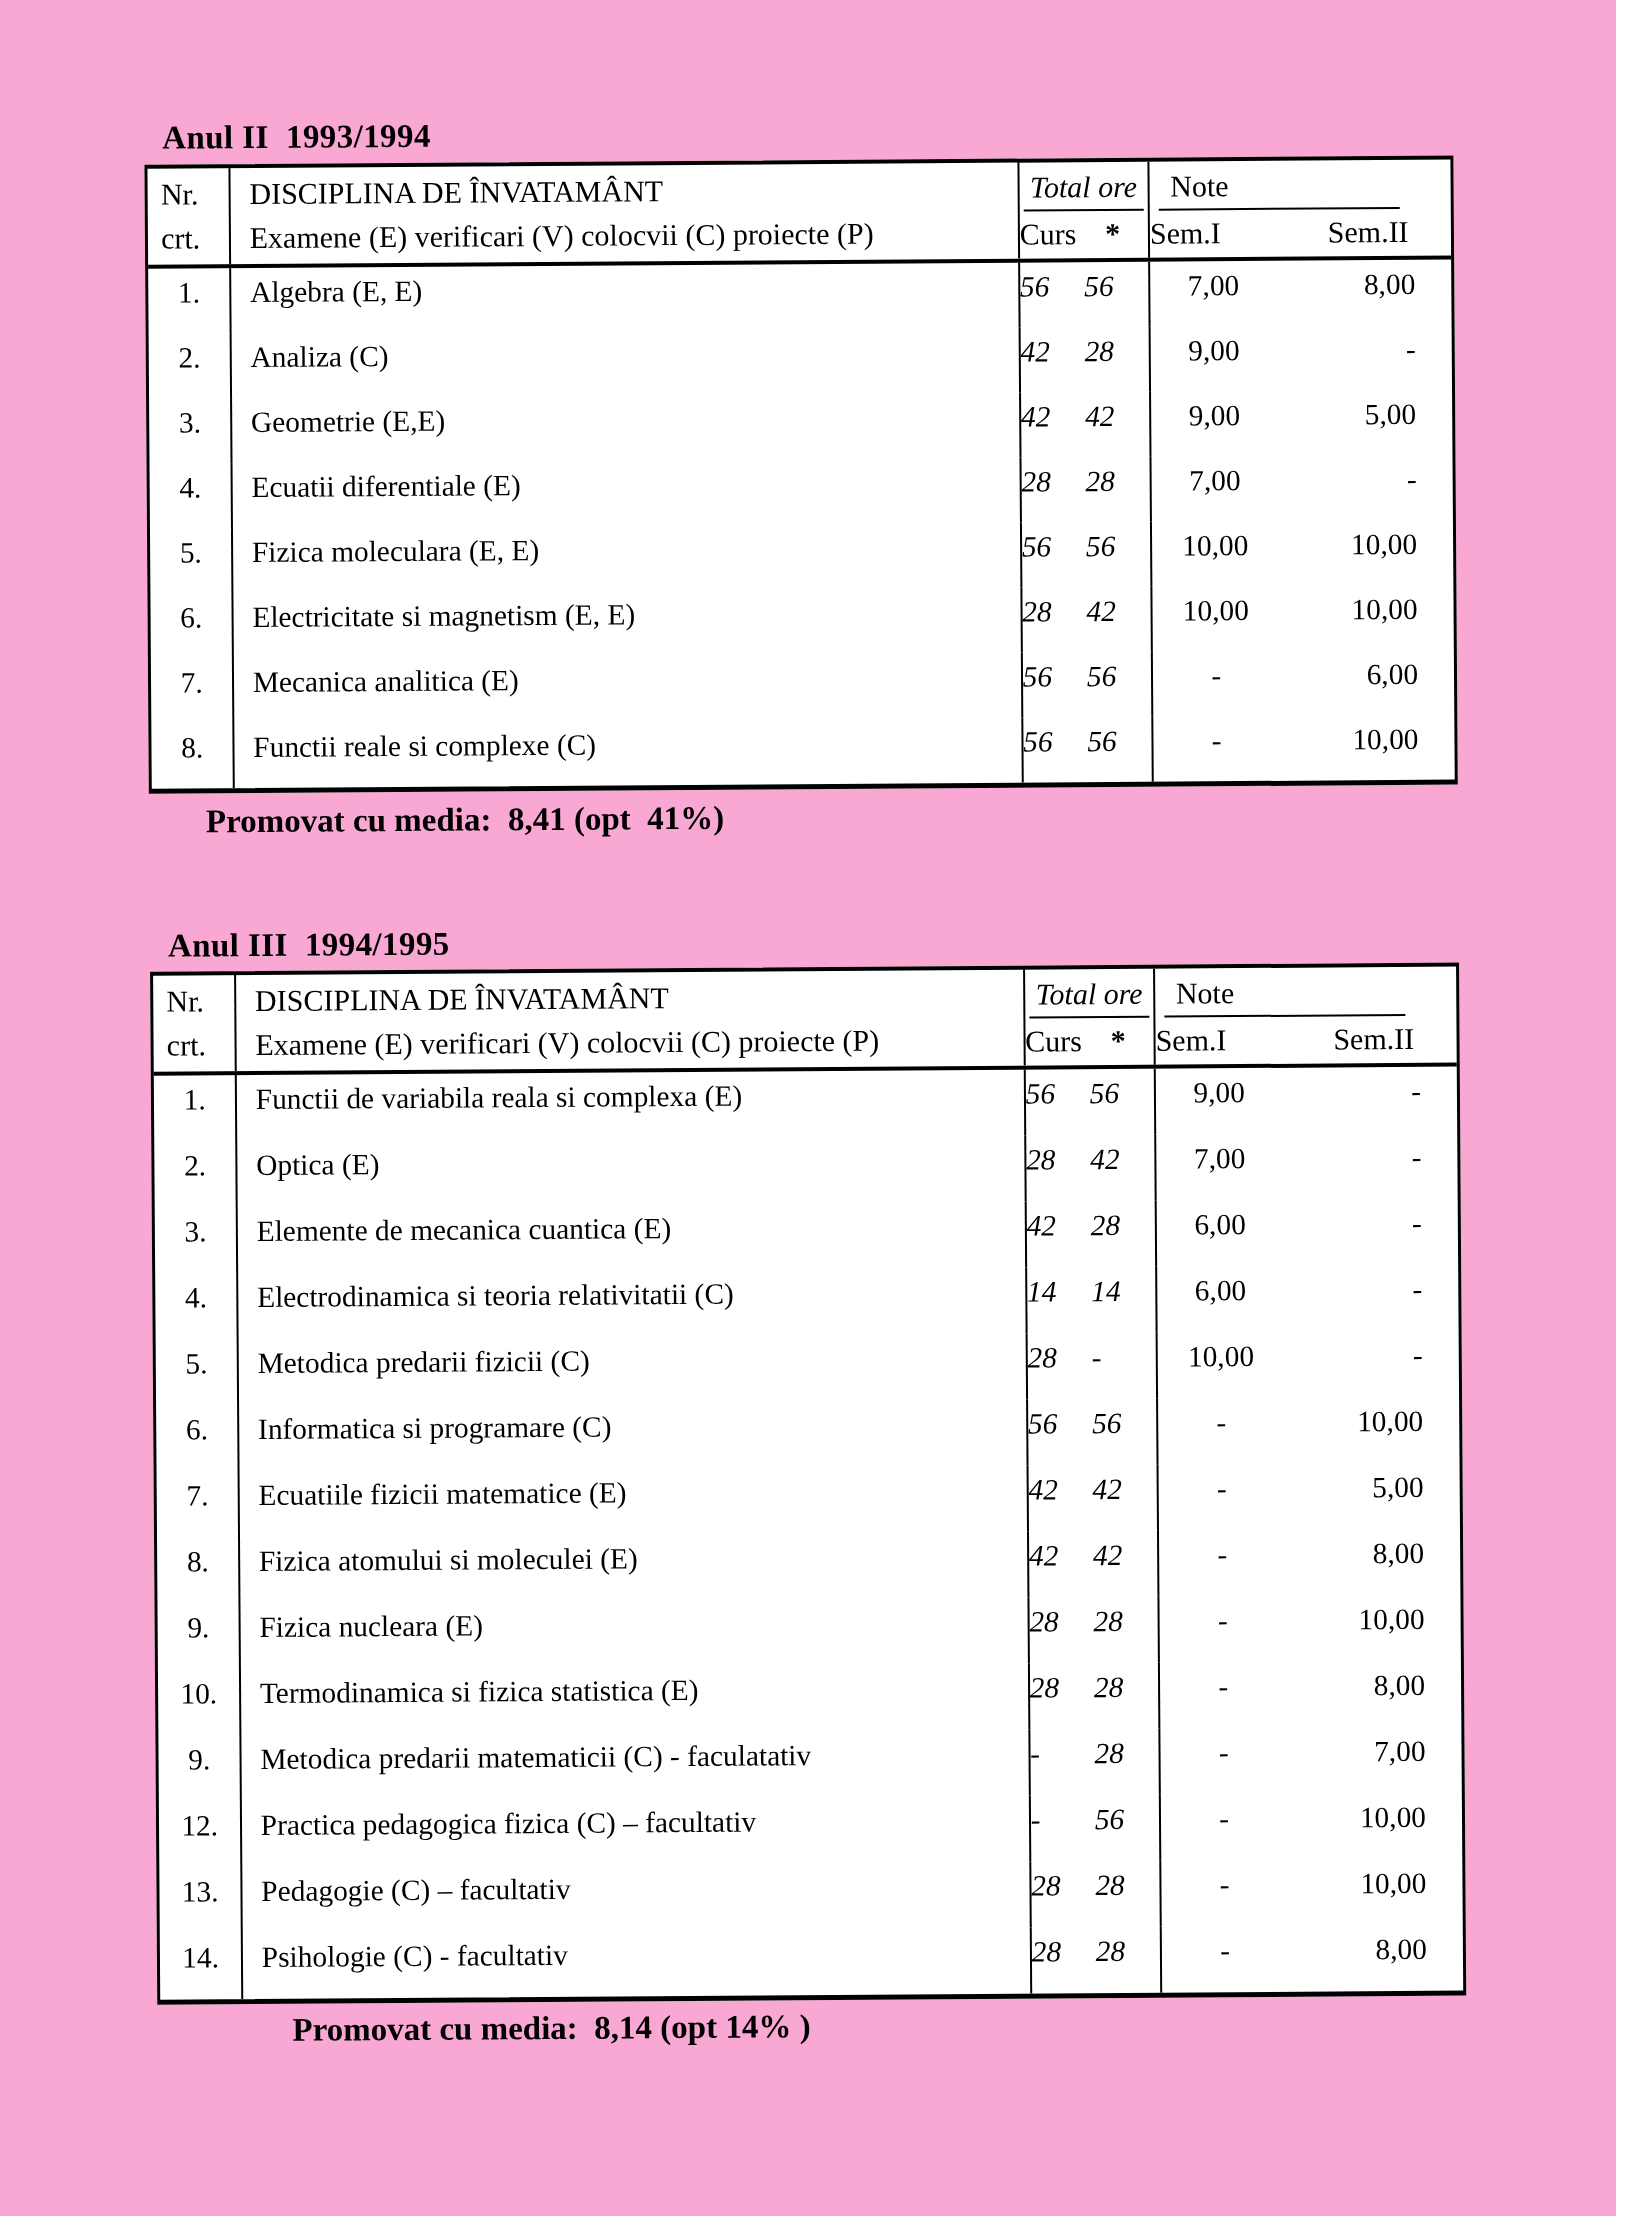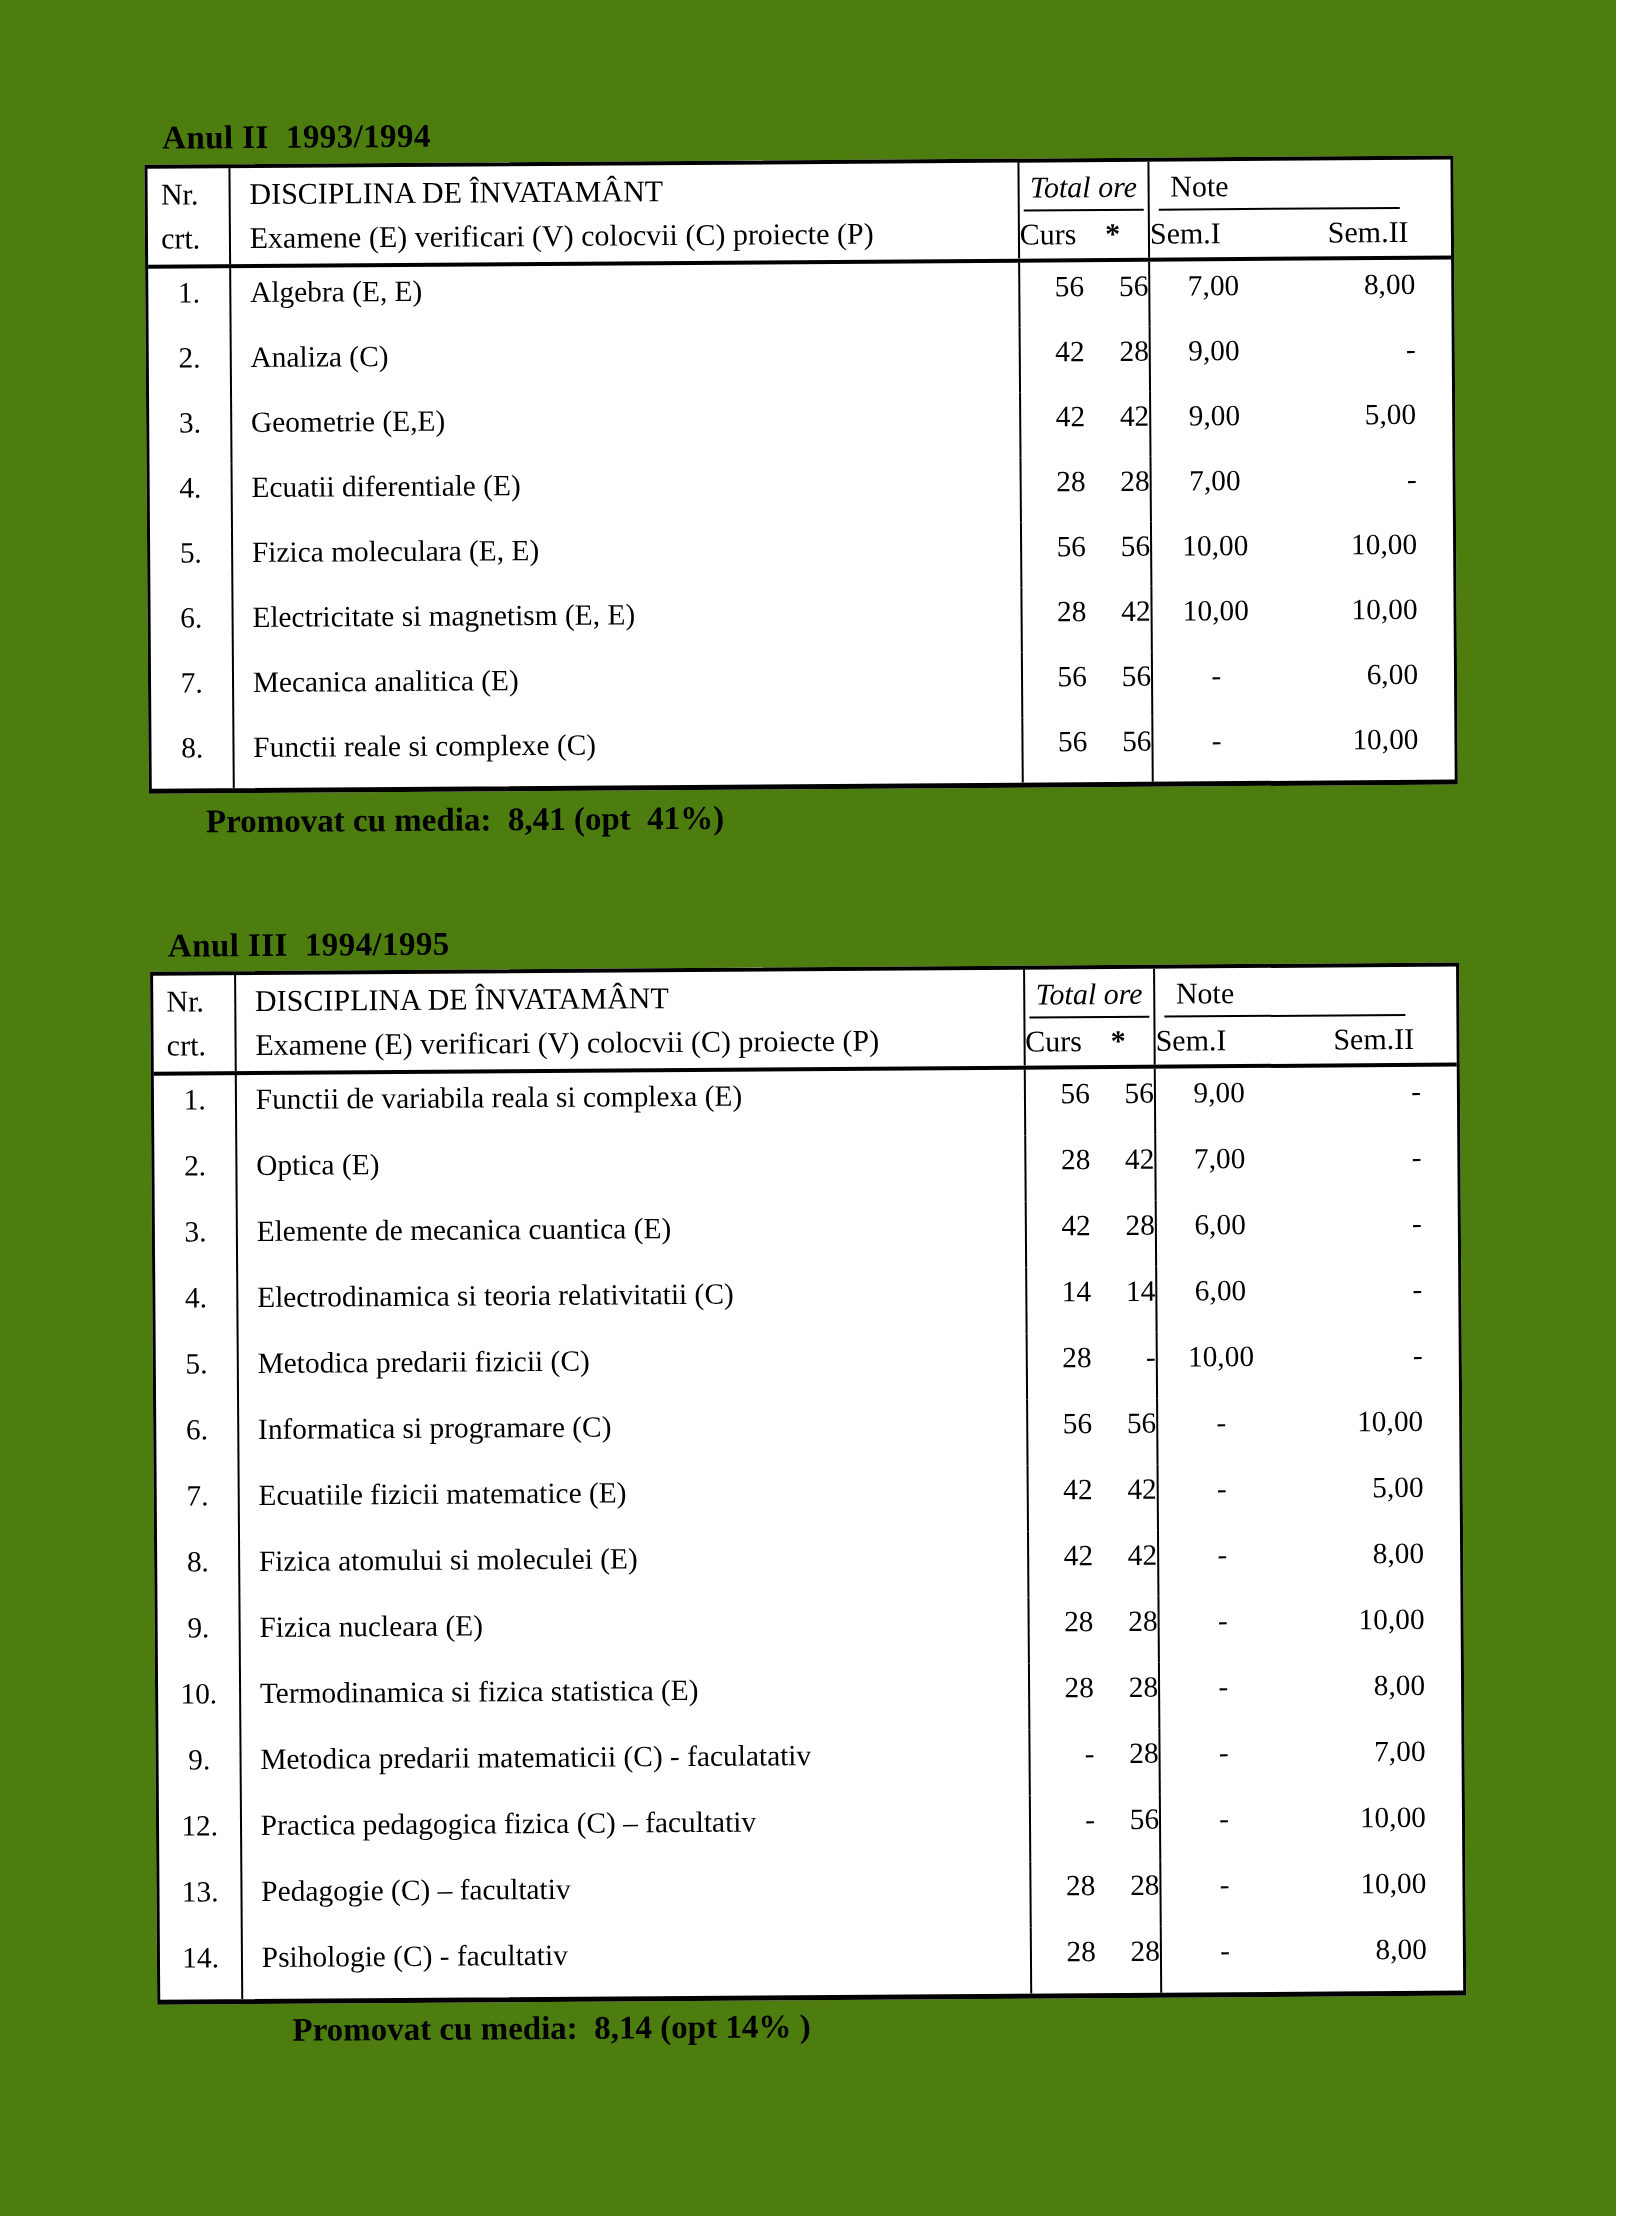--- a/index.html
+++ b/index.html
@@ -1,17 +1,17 @@
 <!DOCTYPE html>
 <html style="font-size:11.8px"><head>
 <meta charset="utf-8">
 <style>
   html,body{margin:0;padding:0;background:#ffffff;}
   .page{
-    position:relative;width:1616px;height:2216px;background:#4d7c0f;overflow:hidden;
+    position:relative;width:1616px;height:2216px;background:#f9a8d4;overflow:hidden;
     font-family:"Liberation Serif","DejaVu Serif",serif;color:#000;
   }
   .sheet{position:absolute;left:0;top:0;width:1650px;height:2216px;
     transform:rotate(-0.4deg);transform-origin:824px 1104px;}
   *{box-sizing:border-box;}
 
   .year-title{
     position:absolute;margin:0;font-size:33px;font-weight:bold;white-space:pre;
     letter-spacing:0.4px;
   }
@@ -44,21 +44,21 @@
   .hcol-note .h-sub .hs2{font-weight:normal;}
 
   .tbody{display:block;}
   .trow{display:flex;}
   #table-1 .trow{height:65px;}
   #table-2 .trow{height:66px;}
   .c{padding-top:7.4px;font-size:29.4px;line-height:34px;}
   .c-nr{flex:0 0 6.4%;border-right:2.2px solid #000;text-align:center;}
   .c-disc{flex:0 0 60.5%;border-right:2.9px solid #000;padding-left:18.4px;white-space:nowrap;}
   .c-hours{flex:0 0 10.0%;border-right:2.9px solid #000;display:flex;}
-  .c-hours span{flex:1 1 50%;text-align:right;}
+  .c-hours span{flex:1 1 50%;text-align:left;font-style:italic;}
   .c-note{flex:1 1 auto;display:flex;}
   .c-note .sem1{flex:0 0 42%;text-align:center;}
   .c-note .sem2{flex:1 1 auto;text-align:right;padding-right:36px;font-family:Liberation Serif, serif;}
 
   .caption{
     position:absolute;margin:0;font-size:33px;font-weight:bold;white-space:pre;
   }
   #caption-1{left:208px;top:799px;}
   #caption-2{left:286px;top:2008px;}
 </style>

